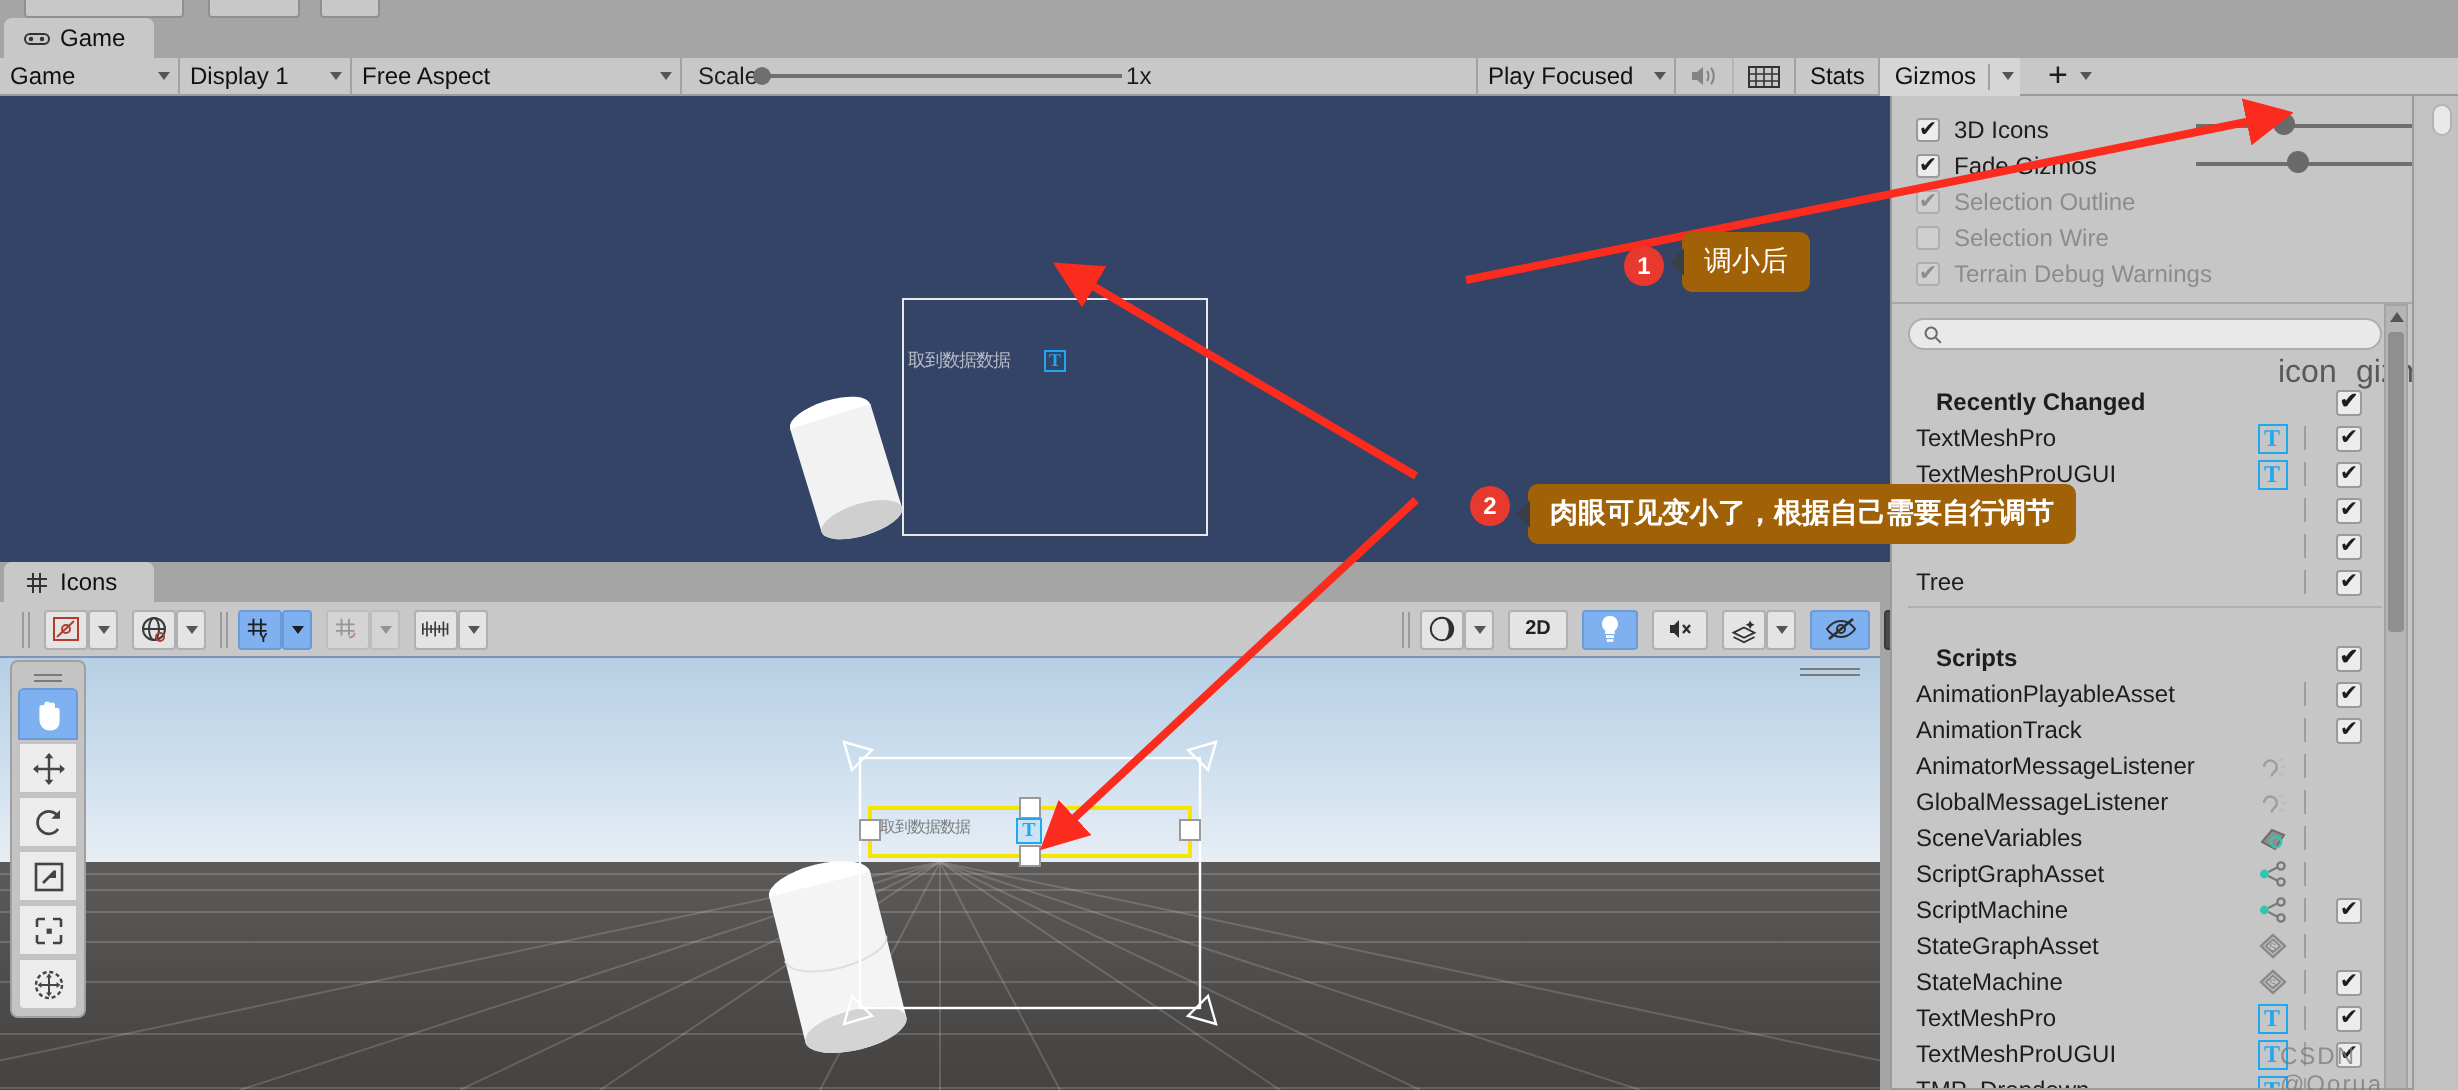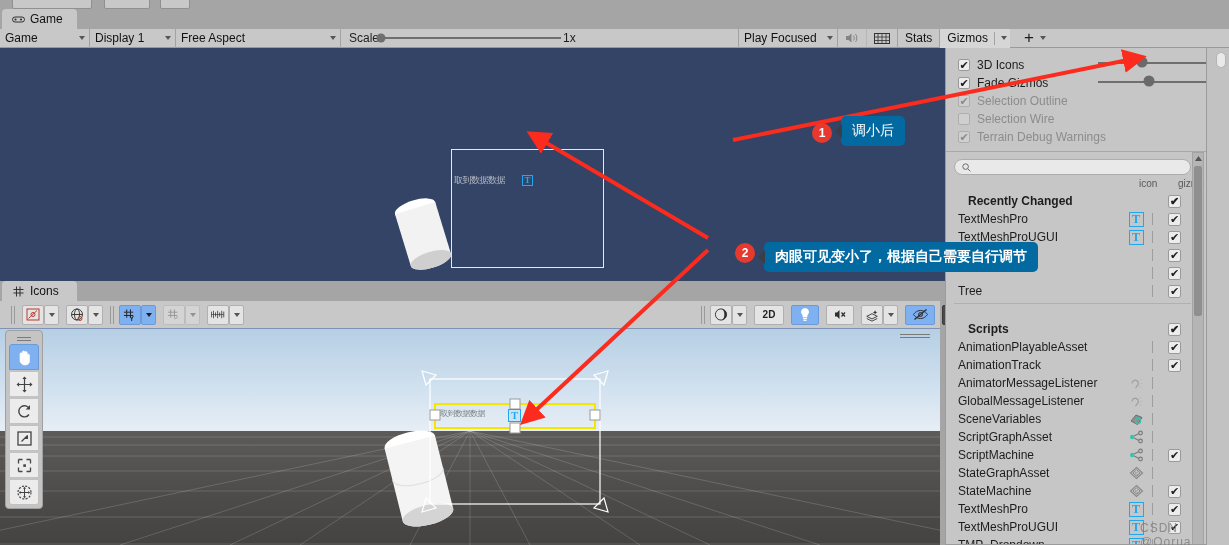--- a/index.html
+++ b/index.html
@@ -118,21 +118,21 @@
   .gz-row.disabled { color:#8c8c8c; }
   .gz-row.disabled .gz-check { background:#cfcfcf; border-color:#aeaeae; color:#8c8c8c; }
   .gz-slider { position:absolute; height:2px; background:#6f6f6f; }
   .gz-knob { position:absolute; width:11px; height:11px; border-radius:50%; background:#6a6a6a; transform:translate(-50%,-50%); }
   .gz-divider { position:absolute; left:0; width:262px; height:1px; background:#a8a8a8; }
   .gz-searchfield {
     position:absolute; left:8px; width:237px; height:16px;
     background:#e9e9e9; border:1px solid #adadad; border-radius:8px;
     display:flex; align-items:center; padding-left:7px;
   }
-  .gz-colhead { position:absolute; font-size:10px; color:#595959;padding-left:15px; }
+  .gz-colhead { position:absolute; font-size:16px; color:#595959;padding-left:15px; }
   .gz-list { position:absolute; left:0; width:262px; }
   .gz-item { display:flex; align-items:center; height:18px; padding-left:12px; position:relative; }
   .gz-item .nm { flex:1; white-space:nowrap; overflow:hidden; }
   .gz-item.header { font-weight:bold; padding-left:22px; }
   .gz-iconcell { position:absolute; left:176px; width:28px; height:18px; display:flex; align-items:center; justify-content:center; }
   .gz-pipe { position:absolute; left:206px; top:3px; width:1px; height:12px; background:#9d9d9d; }
   .gz-checkcell { position:absolute; left:222px; top:3px; width:13px; height:13px; background:#ececec; border:1px solid #9a9a9a; border-radius:2px; display:flex; align-items:center; justify-content:center; font-size:11px; line-height:1; }
   .gz-rowline { position:absolute; left:8px; width:237px; height:1px; background:#b0b0b0; }
   .tbox {
     width:15px; height:15px; border:1px solid #1fa8f0; color:#1fa8f0;
@@ -144,21 +144,21 @@
   .scroll-arrow { position:absolute; left:0; right:0; height:11px; display:flex; align-items:center; justify-content:center; }
 
   
   .arrow-layer { position:absolute; inset:0; pointer-events:none; z-index:20; }
   .badge {
     position:absolute; width:20px; height:20px; border-radius:50%;
     background:#e8392e; color:#fff; font-size:12px; font-weight:bold;
     display:flex; align-items:center; justify-content:center; z-index:22;
   }
   .callout {
-    position:absolute; background:#0369a1; color:#fff; border-radius:5px;
+    position:absolute; background:#a16207; color:#fff; border-radius:5px;
     padding:6px 11px; font-size:14px; white-space:nowrap; z-index:22;
     font-family:"DejaVu Sans", sans-serif;
   }
   .callout:before {
     content:""; position:absolute; left:-6px; top:50%; transform:translateY(-50%);
     border-top:7px solid transparent; border-bottom:7px solid transparent;
     border-right:7px solid #3a3f47;
   }
   .watermark { position:absolute; color:rgba(120,120,120,.75); font-size:12px; z-index:30; letter-spacing:1px; }
 </style>

